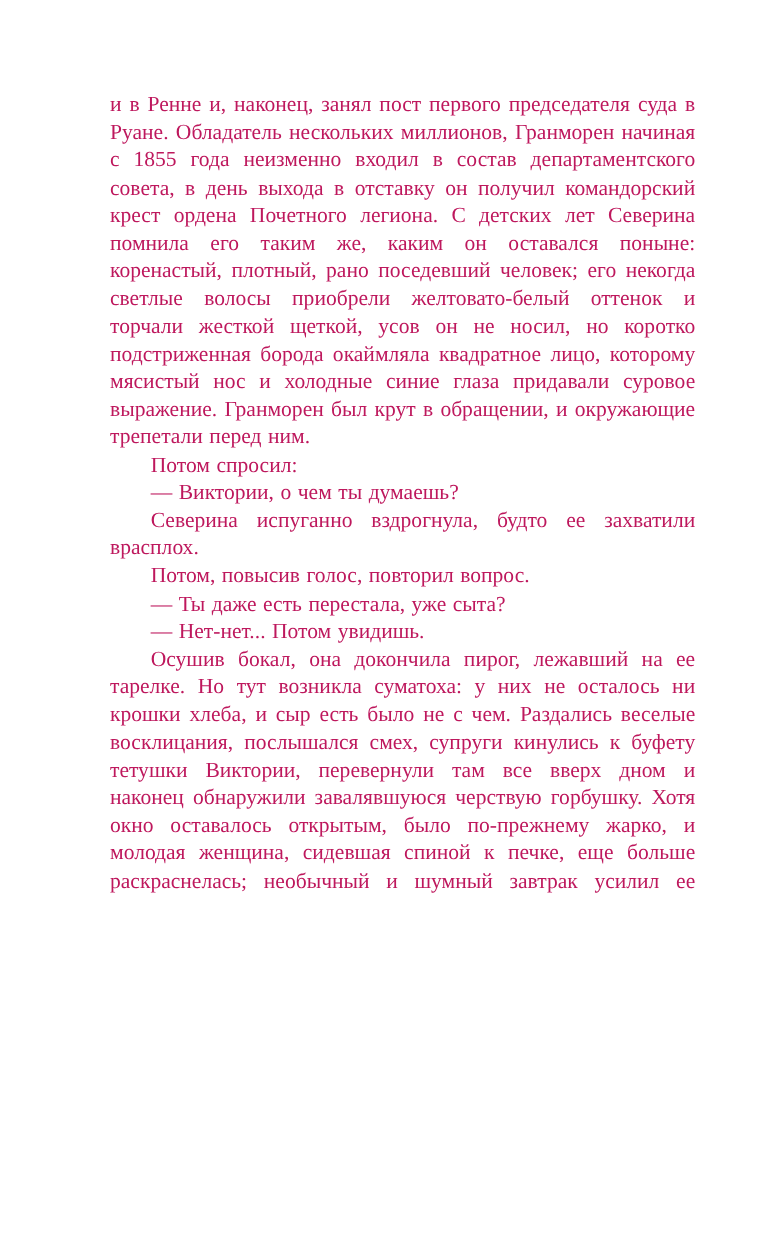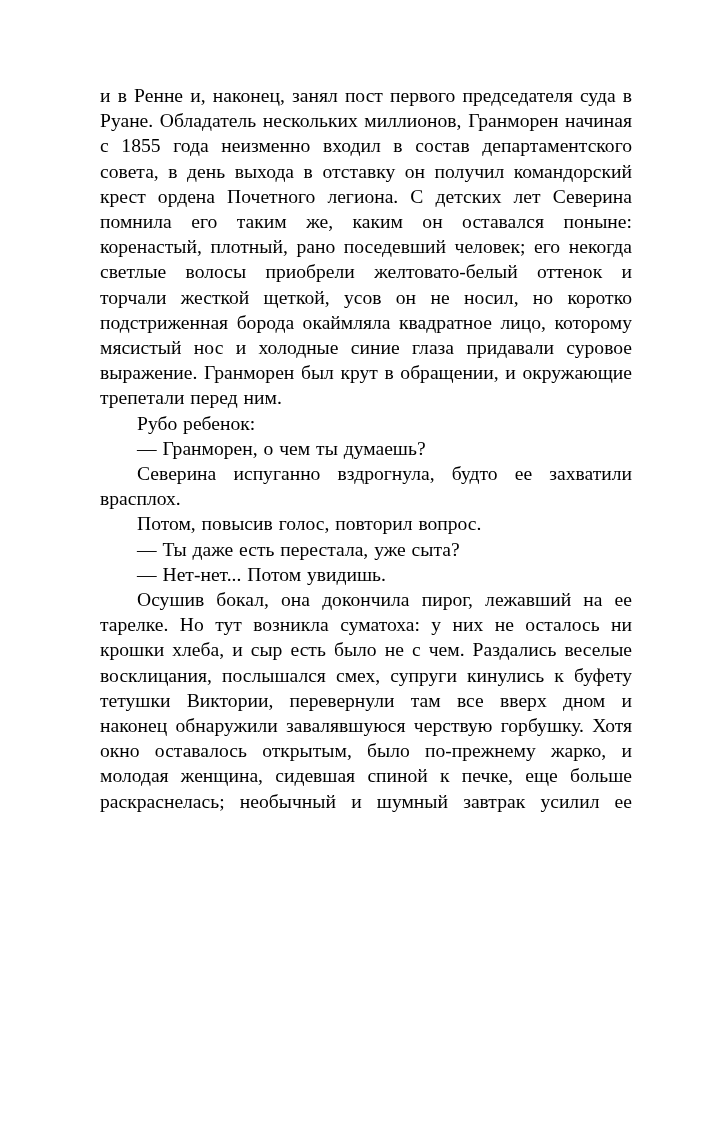--- a/index.html
+++ b/index.html
@@ -7,21 +7,21 @@
     padding: 0;
     background: #ffffff;
   }
   .page {
     position: relative;
     width: 709px;
     height: 812px;
     background: #ffffff;
     overflow: hidden;
     font-family: "Liberation Serif", serif;
-    color: #000000;
+    color: #be185d;
   }
   .text-block {
     position: absolute;
     left: 100px;
     top: 83px;
     width: 532px;
   }
   .text-block p {
     margin: 0;
     padding: 0;
@@ -50,22 +50,22 @@
     font-style: italic;
   }
 </style>
 </head>
 <body>
 
 <div class="page">
 
   <div class="text-block">
     <p>и в Ренне и, наконец, занял пост первого председателя суда в Руане. Обладатель нескольких миллионов, Гранморен начиная с 1855 года неизменно входил в состав департаментского совета, в день выхода в отставку он получил командорский крест ордена Почетного легиона. С детских лет Северина помнила его таким же, каким он оставался поныне: коренастый, плотный, рано поседевший человек; его некогда светлые волосы приобрели желтовато-белый оттенок и торчали жесткой щеткой, усов он не носил, но коротко подстриженная борода окаймляла квадратное лицо, которому мясистый нос и холодные синие глаза придавали суровое выражение. Гранморен был крут в обращении, и окружающие трепетали перед ним.</p>
-    <p class="indent">Рубо ребенок:</p>
-    <p class="indent">—  Гранморен, о чем ты думаешь?</p>
+    <p class="indent">Потом спросил:</p>
+    <p class="indent">—  Виктории, о чем ты думаешь?</p>
     <p class="indent">Северина испуганно вздрогнула, будто ее захватили врасплох.</p>
     <p class="indent">Потом, повысив голос, повторил вопрос.</p>
     <p class="indent">—  Ты даже есть перестала, уже сыта?</p>
     <p class="indent">—  Нет-нет... Потом увидишь.</p>
     <p class="indent">Осушив бокал, она докончила пирог, лежавший на ее тарелке. Но тут возникла суматоха: у них не осталось ни крошки хлеба, и сыр есть было не с чем. Раздались веселые восклицания, послышался смех, супруги кинулись к буфету тетушки Виктории, перевернули там все вверх дном и наконец обнаружили завалявшуюся черствую горбушку. Хотя окно оставалось открытым, было по-прежнему жарко, и молодая женщина, сидевшая спиной к печке, еще больше раскраснелась; необычный и шумный завтрак усилил ее возбуждение. Рубо снова подумал о Гранморене: да, тетушка Виктория тоже должна на него молиться! Девушкой ее соблазнили, ребенок у нее умер, и она сделалась кормилицей Северины, чье появление на свет стоило жизни матери;</p>
   </div>
 
 
 </div>
 

